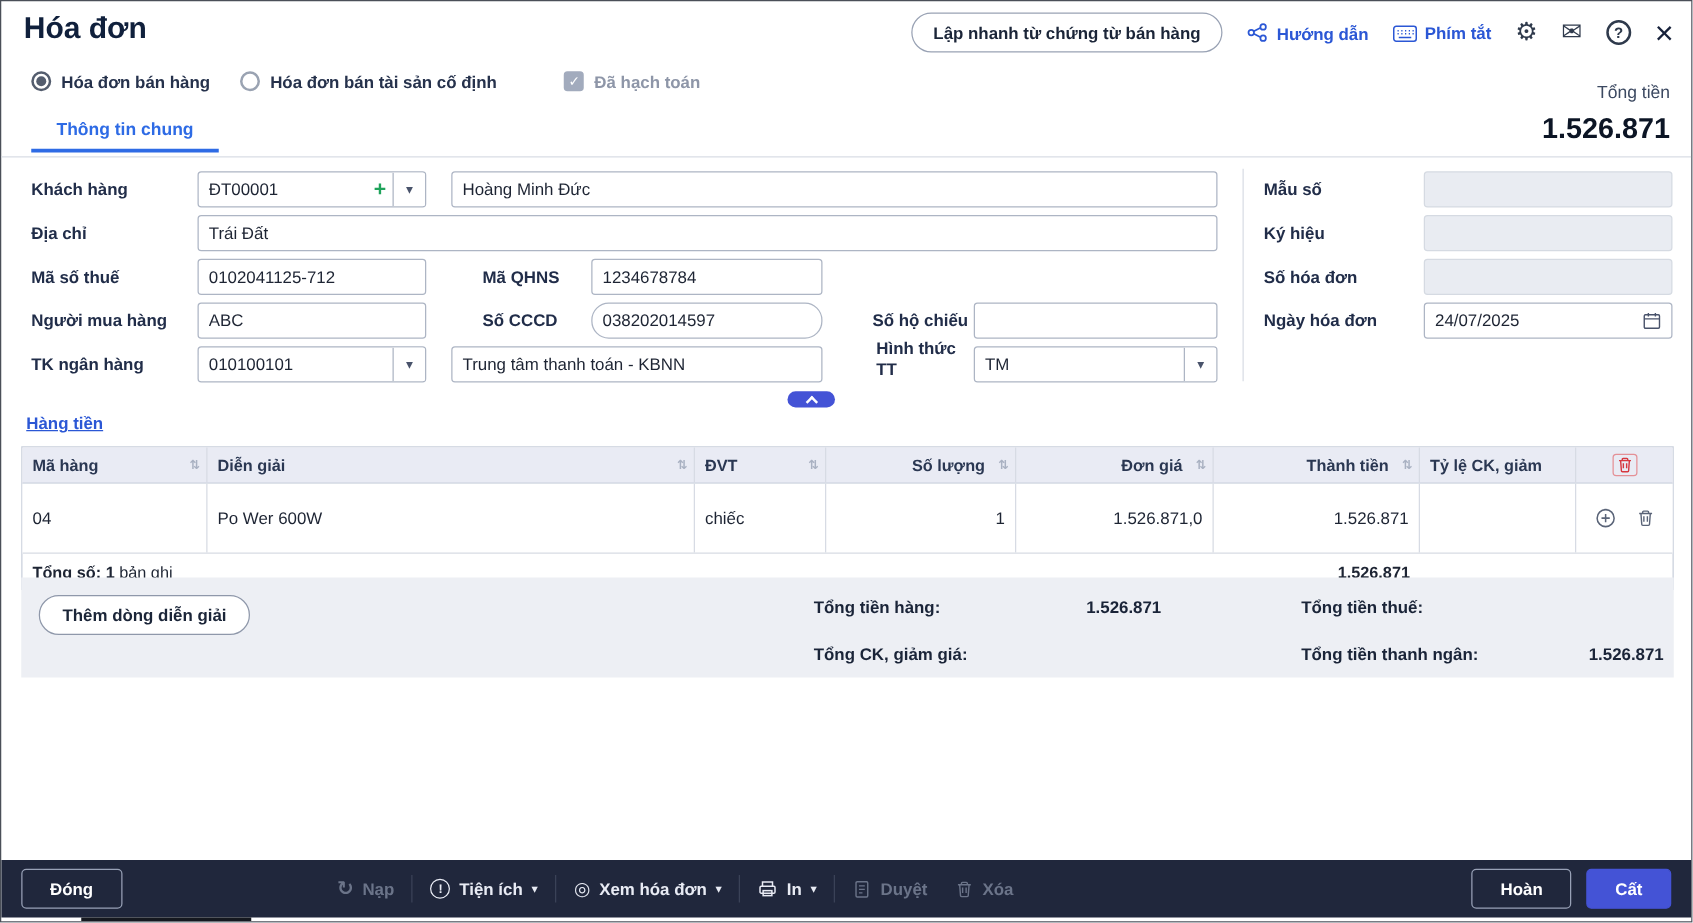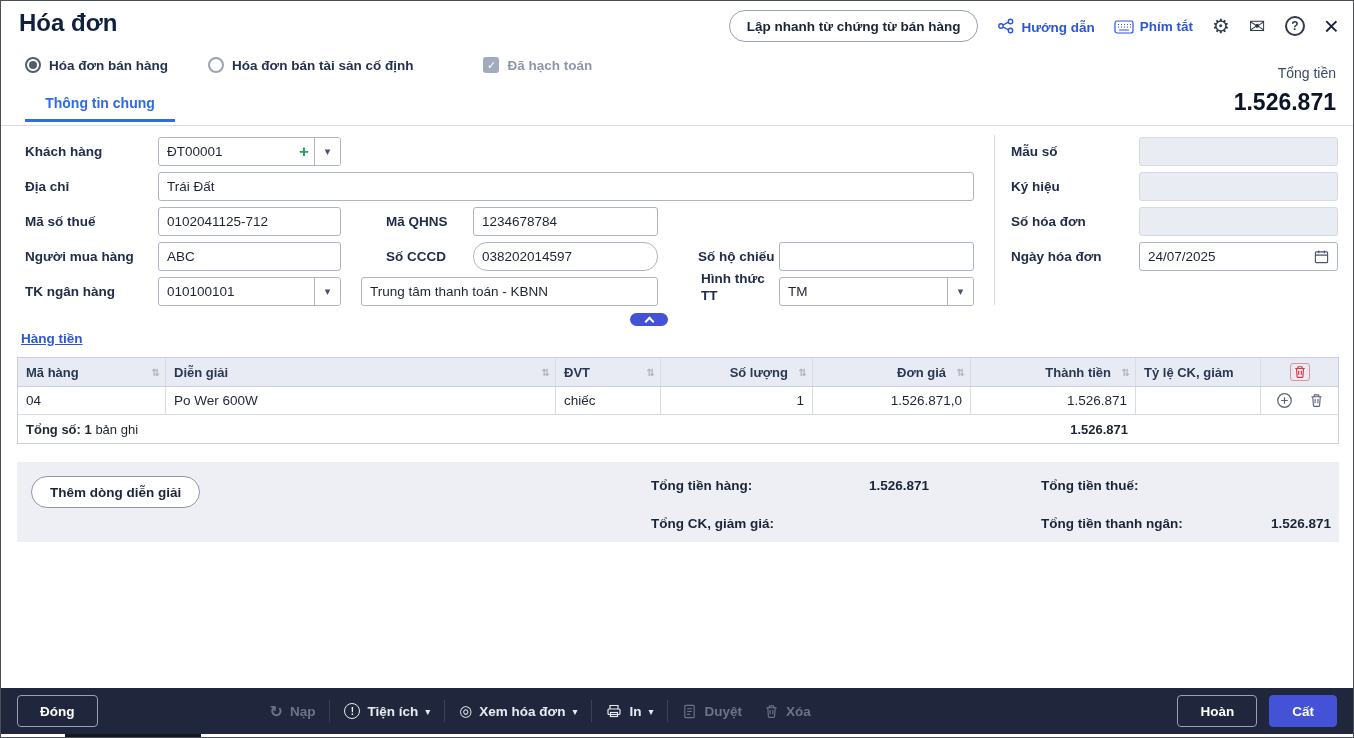--- a/index.html
+++ b/index.html
@@ -11,21 +11,21 @@
 .title { position:absolute; left:18px; top:8px; font-size:24px; font-weight:800; color:#10203c; }
 .hdr-right { position:absolute; right:14px; top:8px; height:34px; display:flex; align-items:center; gap:19px; }
 .pill-btn { height:32px; border:1px solid #99a2b4; border-radius:17px; background:#fff; padding:0 17px; font-family:inherit; font-size:13.5px; font-weight:700; color:#1b2538; cursor:pointer; }
 .hlink { display:flex; align-items:flex-end; gap:6px; color:#2b57d5; font-weight:700; cursor:pointer; }
 .ico { display:inline-flex; align-items:center; justify-content:center; }
 .sym { font-size:20px; color:#2f3a4c; cursor:pointer; line-height:1; }
 .help-circ { width:20px; height:20px; border:2px solid #2f3a4c; border-radius:50%; display:flex; align-items:center; justify-content:center; font-size:12px; font-weight:800; color:#2f3a4c; cursor:pointer; }
 .close-x { font-size:26px; color:#16213a; cursor:pointer; line-height:1; }
 
 
-.type-row { position:absolute; top:56px; left:24px; display:flex; align-items:center; gap:40px; }
+.type-row { position:absolute; top:56px; left:24px; display:flex; align-items:center; gap:24px; }
 .radio-item { display:flex; align-items:center; gap:8px; font-weight:700; color:#26324c; cursor:pointer; }
 .radio { width:16px; height:16px; border-radius:50%; border:2px solid #545d6e; position:relative; background:#fff; }
 .radio.sel::after { content:""; position:absolute; inset:2px; border-radius:50%; background:#545d6e; }
 .radio.unsel { border-color:#9aa3b2; }
 .chk-item { display:flex; align-items:center; gap:8px; margin-left:30px; font-weight:700; color:#8e96a8; }
 .chkbox { width:16px; height:16px; border-radius:3px; background:#a2abbd; color:#fff; font-size:11px; display:flex; align-items:center; justify-content:center; }
 .total-label { position:absolute; right:17px; top:64px; font-size:14px; color:#3c4961; }
 
 
 .tab { position:absolute; left:24px; top:94px; width:150px; text-align:center; color:#2e6be5; font-weight:700; font-size:14px; cursor:pointer; }
@@ -49,21 +49,21 @@
 
 .collapse-pill { position:absolute; left:629px; top:312px; width:38px; height:13px; border-radius:8px; background:#4453d6; display:flex; align-items:center; justify-content:center; cursor:pointer; }
 .chev-up { width:7px; height:7px; border-left:2px solid #fff; border-top:2px solid #fff; transform:rotate(45deg); margin-top:4px; }
 
 
 .section-link { position:absolute; left:20px; top:330px; color:#2b57d5; font-weight:700; text-decoration:underline; cursor:pointer; }
 
 
 .table { position:absolute; top:356px; left:16px; width:1322px; border:1px solid #c9cfdb; background:#fff; }
 .t-head { display:flex; height:29px; background:#e9ebf4; border-bottom:1px solid #c9cfdb; font-weight:700; color:#2a3752; font-size:13px; }
-.t-row { display:flex; height:28px; border-bottom:1px solid #d7dbe4; background:#fff; }
+.t-row { display:flex; height:56px; border-bottom:1px solid #d7dbe4; background:#fff; }
 .t-foot { display:flex; height:28px; align-items:center; position:relative; font-size:13px; }
 .tc { padding:0 8px; display:flex; align-items:center; border-right:1px solid #d7dbe4; height:100%; position:relative; }
 .t-head .tc { cursor:pointer; }
 .tc:last-child { border-right:none; }
 .w1{width:148px;} .w2{width:390px;} .w3{width:105px;} .w4{width:152px;} .w5{width:158px;} .w6{width:165px;} .w7{width:125px;} .w8{flex:1;}
 .hnum { justify-content:flex-end; padding-right:24px; }
 .num { justify-content:flex-end; }
 .sort { position:absolute; right:5px; color:#a9b1c2; font-size:10px; cursor:pointer; }
 .actions-h { justify-content:center; }
 .trash-red { color:#d7373f; border:1px solid #e49096; border-radius:3px; padding:1px 2px; display:flex; cursor:pointer; }
@@ -150,20 +150,21 @@
   <div class="tab">Thông tin chung</div>
   <div class="tab-underline"></div>
   <div class="hdr-divider"></div>
 
   <div class="fl" style="left:24px; top:136px;">Khách hàng</div>
   <div class="combo" style="left:157px; top:136px; width:183px;">
     <input value="ĐT00001" style="">
     <span class="plus">+</span>
     <span class="caret-btn">▾</span>
   </div>
+  <input class="fi" style="left: 360px; top: 136px; width: 613px;" value="Hoàng Minh Đức">
 
   <div class="fl" style="left:24px; top:171px;">Địa chỉ</div>
   <input class="fi" style="left: 157px; top: 171px; width: 816px;" value="Trái Đất">
 
   <div class="fl" style="left:24px; top:206px;">Mã số thuế</div>
   <input class="fi" style="left: 157px; top: 206px; width: 183px;" value="0102041125-712">
   <div class="fl" style="left:385px; top:206px;">Mã QHNS</div>
   <input class="fi" style="left: 472px; top: 206px; width: 185px;" value="1234678784">
 
   <div class="fl" style="left:24px; top:241px;">Người mua hàng</div>

